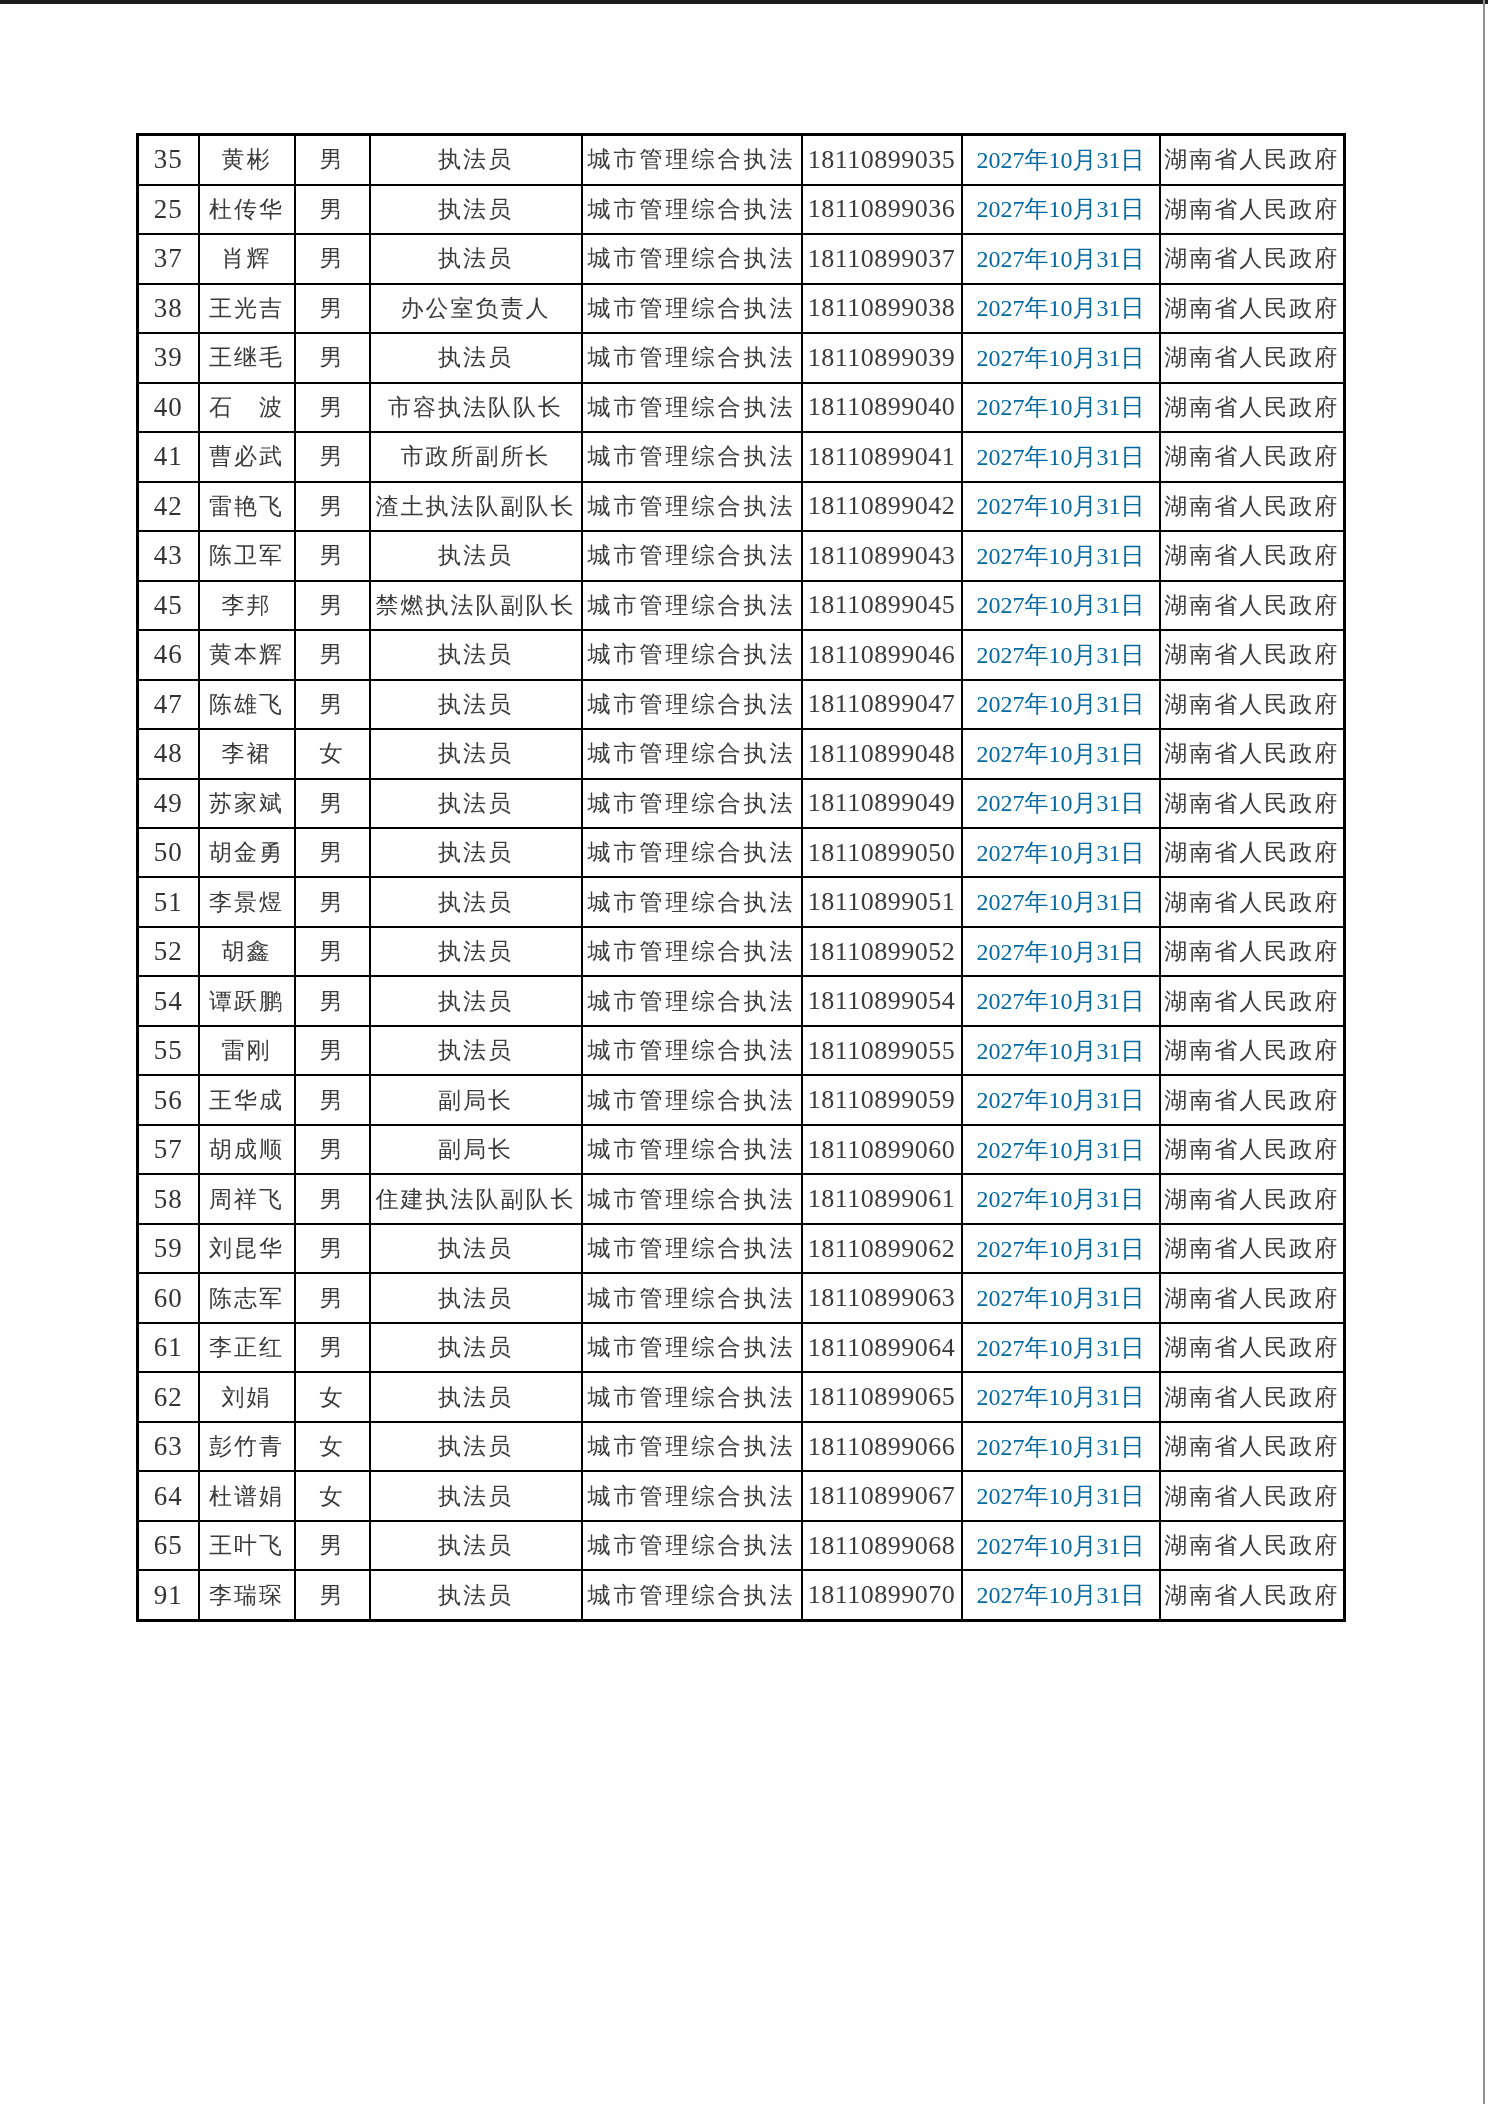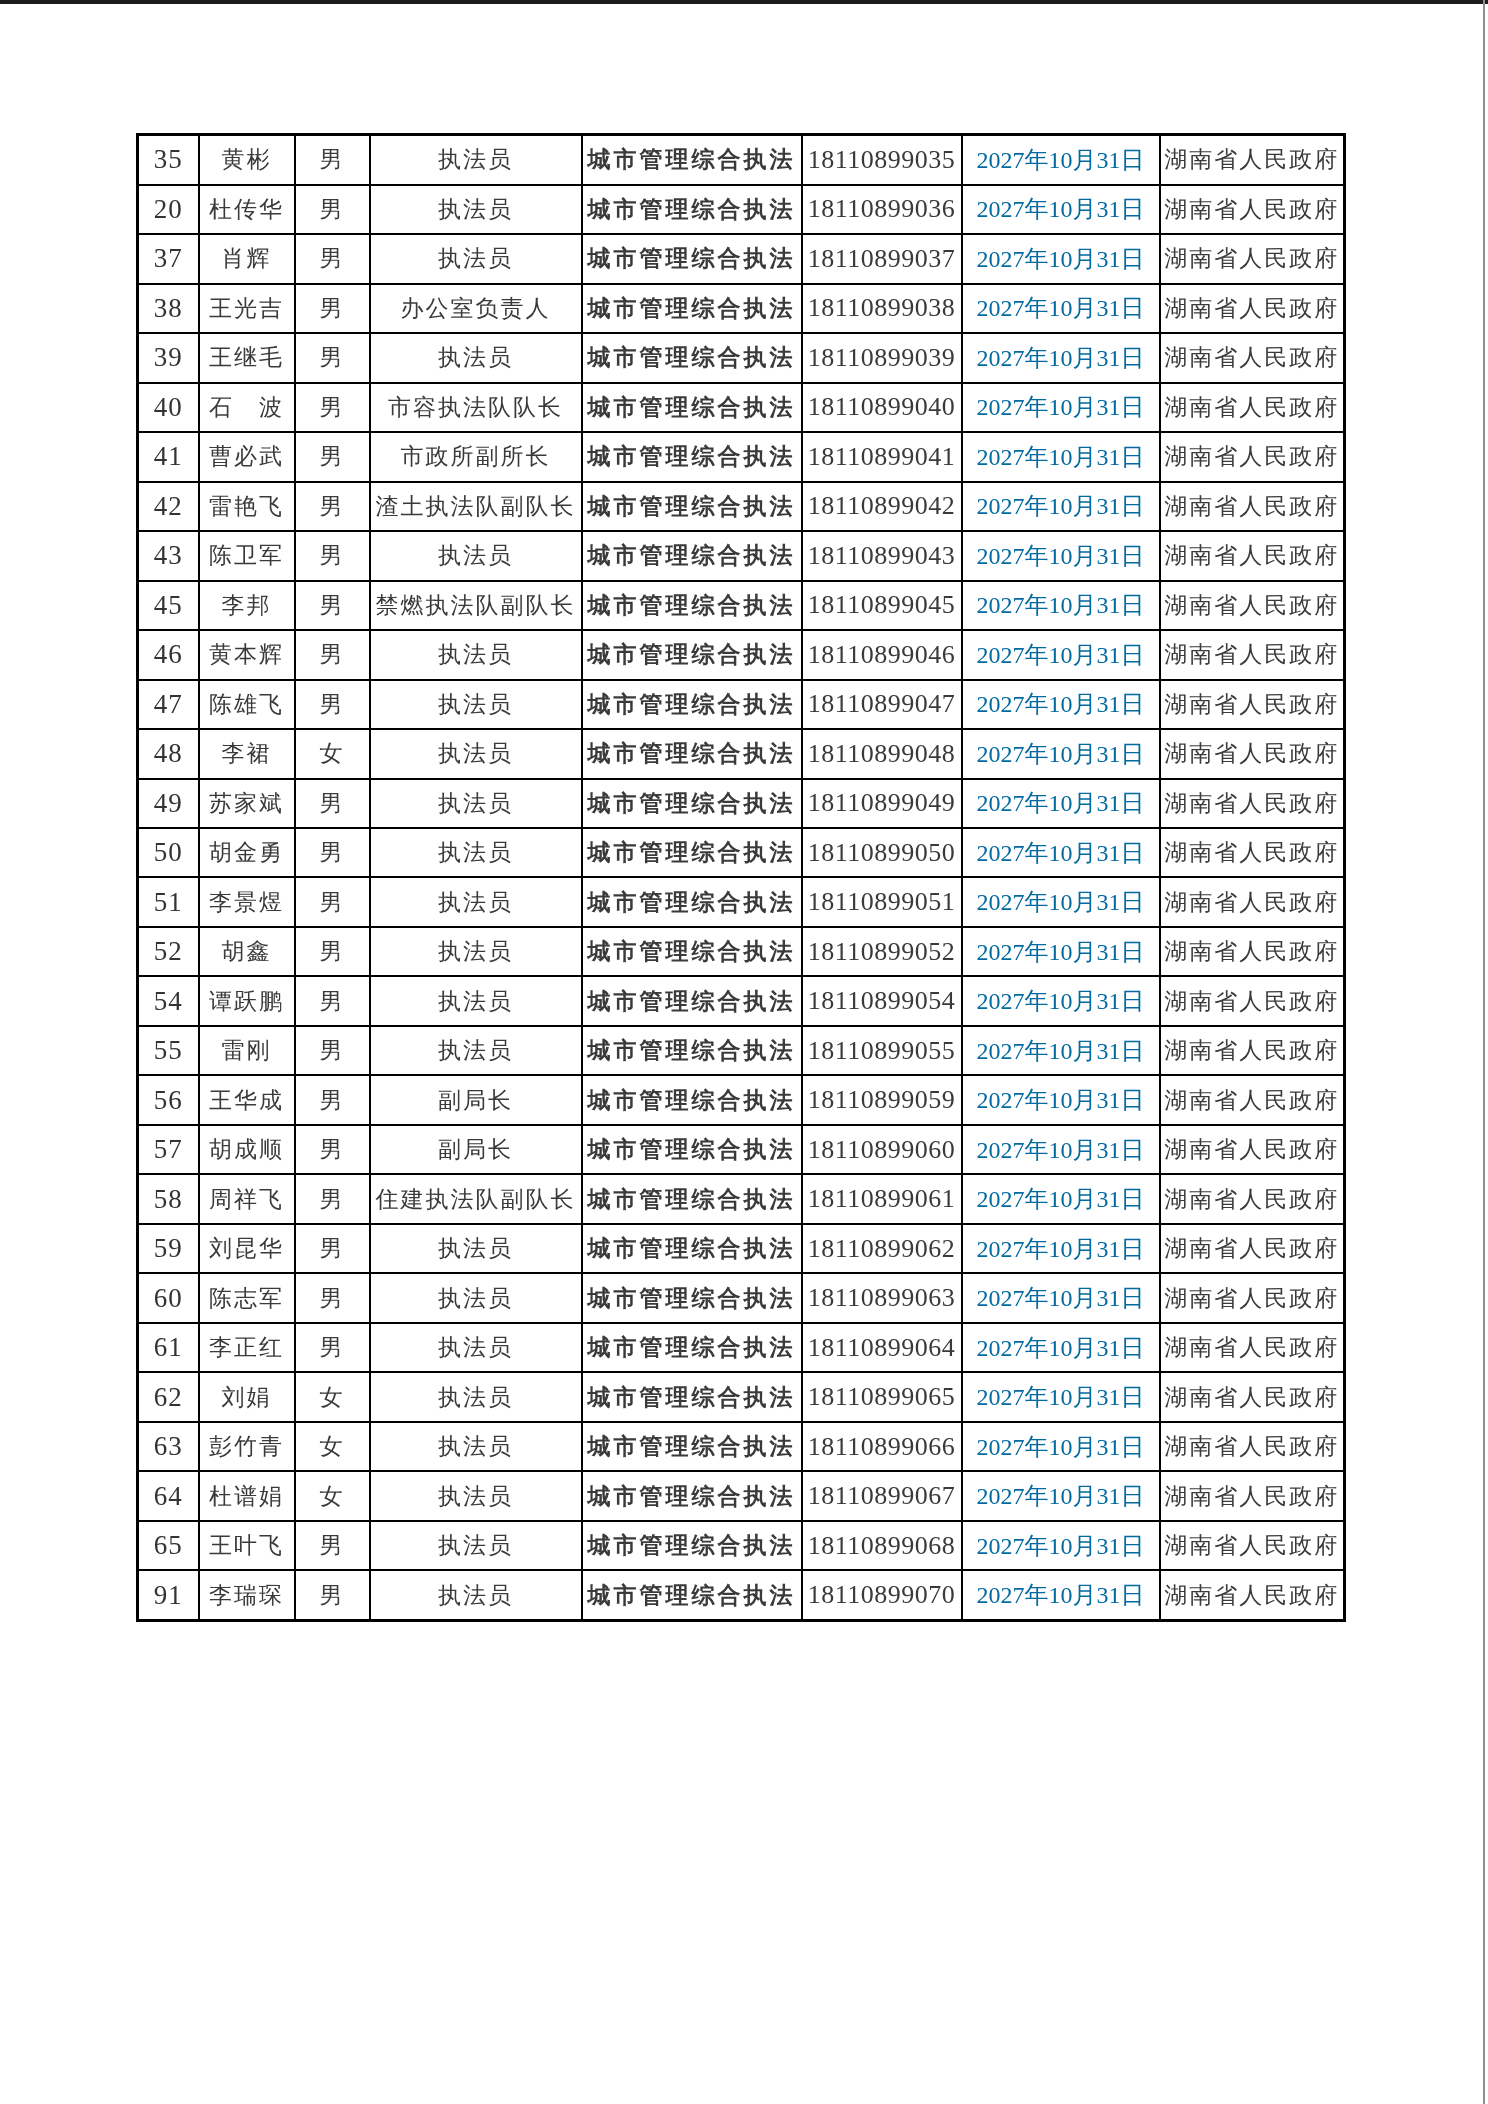--- a/index.html
+++ b/index.html
@@ -31,21 +31,21 @@
     text-align:center;vertical-align:middle;
     padding:0;
     white-space:nowrap;
     overflow:hidden;
   }
   td.cell-no{font-size:27px;letter-spacing:1px;}
   td.cell-name, td.cell-gender, td.cell-position,
   td.cell-category, td.cell-authority{
     font-size:23px;letter-spacing:2px;color:#3a3a3a;
   }
-  td.cell-category{letter-spacing:3px;font-weight:bold;}
+  td.cell-category{letter-spacing:3px;}
   td.cell-cert_no{font-size:26px;letter-spacing:0.5px;color:#3a3a3a;margin-left:32px;}
   td.cell-date{font-size:24px;letter-spacing:0;color:#0369a1;}
 </style>
 </head>
 <body>
 
 <div class="page">
   <div class="top-edge"></div>
   <div class="scan-line"></div>
 
@@ -65,21 +65,21 @@
           <td class="cell cell-no">35</td>
           <td class="cell cell-name">黄彬</td>
           <td class="cell cell-gender">男</td>
           <td class="cell cell-position">执法员</td>
           <td class="cell cell-category">城市管理综合执法</td>
           <td class="cell cell-cert_no">18110899035</td>
           <td class="cell cell-date">2027年10月31日</td>
           <td class="cell cell-authority">湖南省人民政府</td>
         </tr>
         <tr>
-          <td class="cell cell-no">20</td>
+          <td class="cell cell-no">25</td>
           <td class="cell cell-name">杜传华</td>
           <td class="cell cell-gender">男</td>
           <td class="cell cell-position">执法员</td>
           <td class="cell cell-category">城市管理综合执法</td>
           <td class="cell cell-cert_no">18110899036</td>
           <td class="cell cell-date">2027年10月31日</td>
           <td class="cell cell-authority">湖南省人民政府</td>
         </tr>
         <tr>
           <td class="cell cell-no">37</td>

